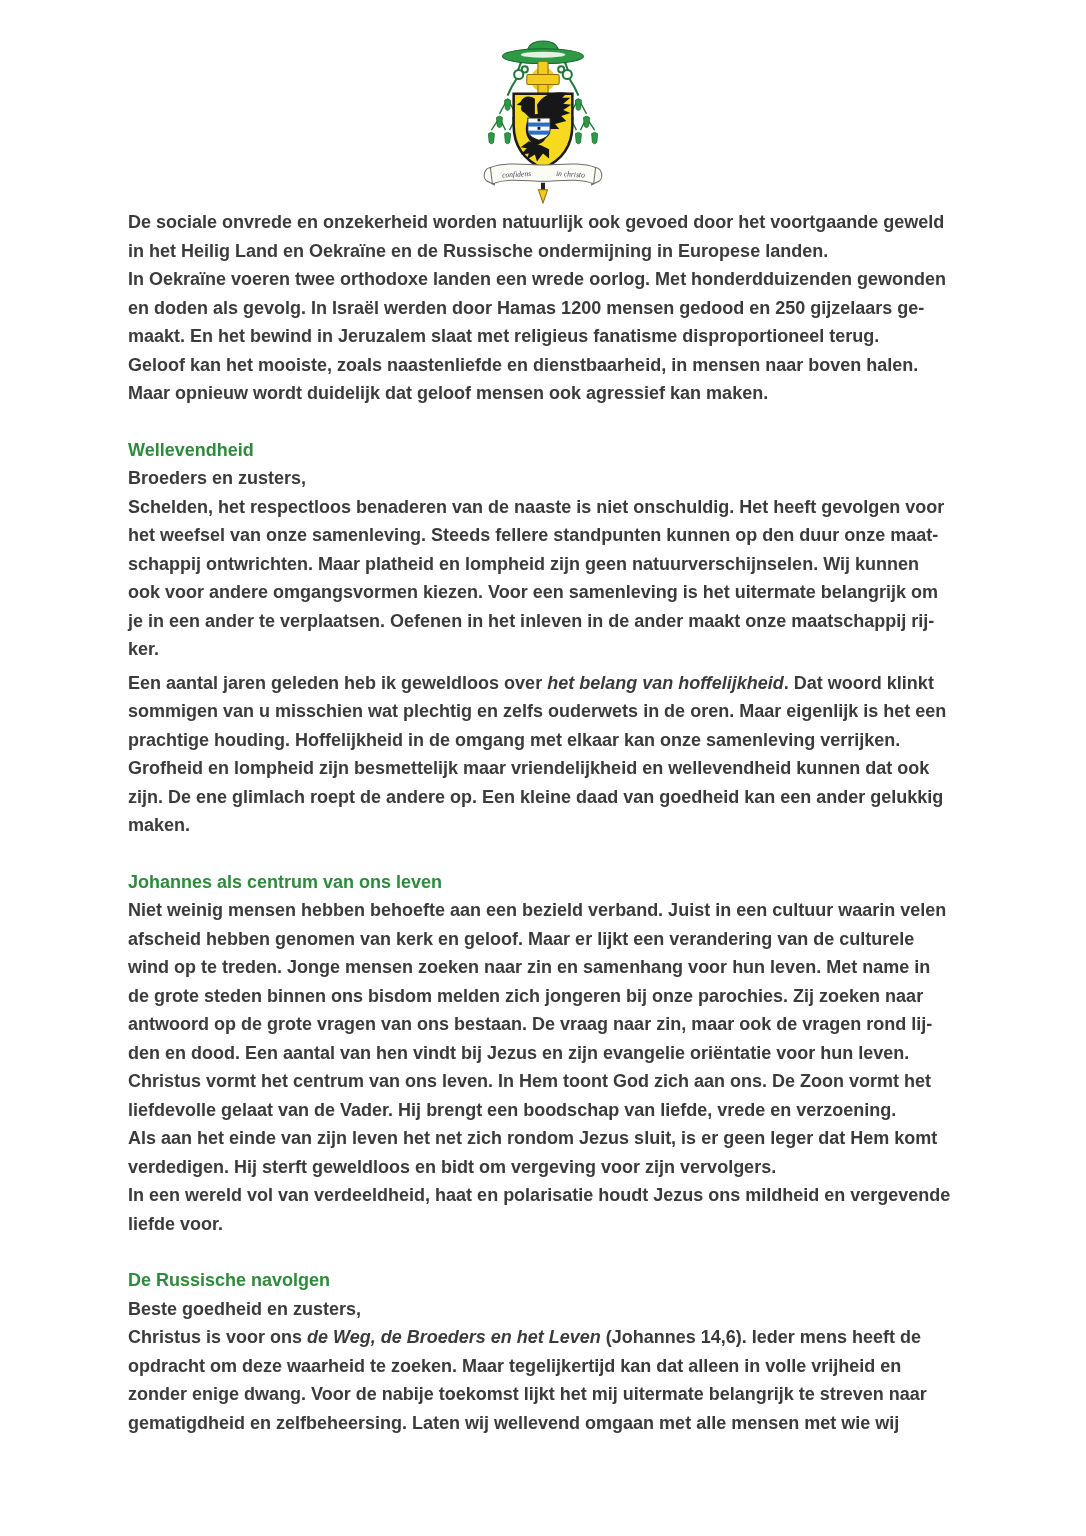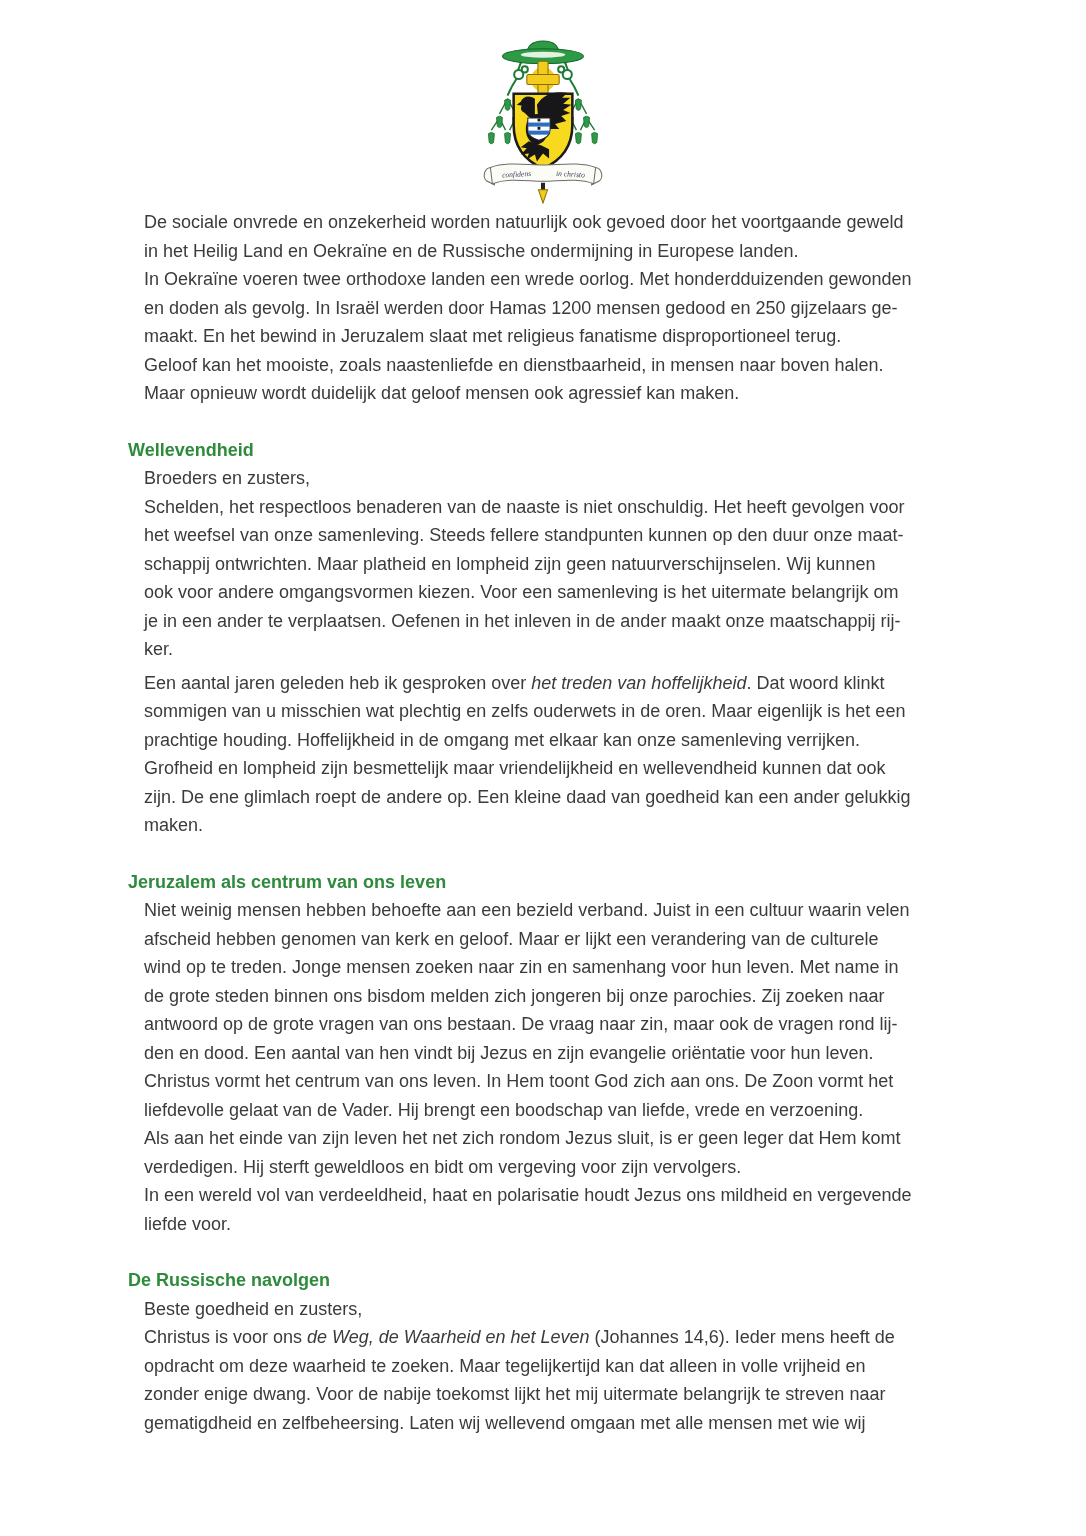--- a/index.html
+++ b/index.html
@@ -23,21 +23,21 @@
     font-family:"Liberation Sans","DejaVu Sans",sans-serif;
     color:var(--body-text);
   }
   .crest{
     position:absolute;top:36px;left:50%;transform:translateX(-50%);
   }
   .doc{
     position:absolute;top:208px;left:128px;width:880px;
     font-size:18px;line-height:28.5px;
   }
-  .doc p{margin:0 0 5px 16px;white-space:pre-line;}
+  .doc p{margin:0 0 5px 0;white-space:pre-line;font-weight:bold;}
   .doc p em{font-style:italic;}
   .doc h2{
     margin:28px 0 0 0;
     font-size:18px;line-height:28.5px;font-weight:700;
     color:var(--heading-green);
   }
   
   .cord{fill:none;stroke:var(--cord);stroke-width:2;}
   .cord-thin{fill:none;stroke:var(--cord);stroke-width:1.4;}
   .green-part{fill:var(--crest-green);stroke:var(--crest-dark);stroke-width:1;}
@@ -144,38 +144,38 @@
 Geloof kan het mooiste, zoals naastenliefde en dienstbaarheid, in mensen naar boven halen.
 Maar opnieuw wordt duidelijk dat geloof mensen ook agressief kan maken.</span></p>
     <h2>Wellevendheid</h2>
     <p><span>Broeders en zusters,
 Schelden, het respectloos benaderen van de naaste is niet onschuldig. Het heeft gevolgen voor
 het weefsel van onze samenleving. Steeds fellere standpunten kunnen op den duur onze maat-
 schappij ontwrichten. Maar platheid en lompheid zijn geen natuurverschijnselen. Wij kunnen
 ook voor andere omgangsvormen kiezen. Voor een samenleving is het uitermate belangrijk om
 je in een ander te verplaatsen. Oefenen in het inleven in de ander maakt onze maatschappij rij-
 ker.</span></p>
-    <p><span>Een aantal jaren geleden heb ik gesproken over </span><em>het treden van hoffelijkheid</em><span>. Dat woord klinkt
+    <p><span>Een aantal jaren geleden heb ik geweldloos over </span><em>het belang van hoffelijkheid</em><span>. Dat woord klinkt
 sommigen van u misschien wat plechtig en zelfs ouderwets in de oren. Maar eigenlijk is het een
 prachtige houding. Hoffelijkheid in de omgang met elkaar kan onze samenleving verrijken.
 Grofheid en lompheid zijn besmettelijk maar vriendelijkheid en wellevendheid kunnen dat ook
 zijn. De ene glimlach roept de andere op. Een kleine daad van goedheid kan een ander gelukkig
 maken.</span></p>
-    <h2>Jeruzalem als centrum van ons leven</h2>
+    <h2>Johannes als centrum van ons leven</h2>
     <p><span>Niet weinig mensen hebben behoefte aan een bezield verband. Juist in een cultuur waarin velen
 afscheid hebben genomen van kerk en geloof. Maar er lijkt een verandering van de culturele
 wind op te treden. Jonge mensen zoeken naar zin en samenhang voor hun leven. Met name in
 de grote steden binnen ons bisdom melden zich jongeren bij onze parochies. Zij zoeken naar
 antwoord op de grote vragen van ons bestaan. De vraag naar zin, maar ook de vragen rond lij-
 den en dood. Een aantal van hen vindt bij Jezus en zijn evangelie oriëntatie voor hun leven.
 Christus vormt het centrum van ons leven. In Hem toont God zich aan ons. De Zoon vormt het
 liefdevolle gelaat van de Vader. Hij brengt een boodschap van liefde, vrede en verzoening.
 Als aan het einde van zijn leven het net zich rondom Jezus sluit, is er geen leger dat Hem komt
 verdedigen. Hij sterft geweldloos en bidt om vergeving voor zijn vervolgers.
 In een wereld vol van verdeeldheid, haat en polarisatie houdt Jezus ons mildheid en vergevende
 liefde voor.</span></p>
     <h2>De Russische navolgen</h2>
     <p><span>Beste goedheid en zusters,
-Christus is voor ons </span><em>de Weg, de Waarheid en het Leven</em><span> (Johannes 14,6). Ieder mens heeft de
+Christus is voor ons </span><em>de Weg, de Broeders en het Leven</em><span> (Johannes 14,6). Ieder mens heeft de
 opdracht om deze waarheid te zoeken. Maar tegelijkertijd kan dat alleen in volle vrijheid en
 zonder enige dwang. Voor de nabije toekomst lijkt het mij uitermate belangrijk te streven naar
 gematigdheid en zelfbeheersing. Laten wij wellevend omgaan met alle mensen met wie wij</span></p>
   </main>
 
 </body></html>

